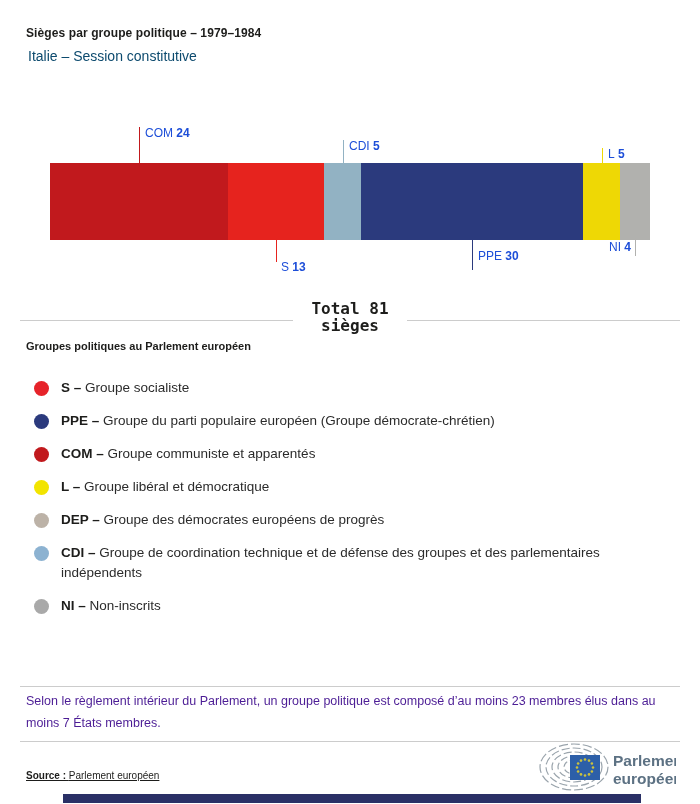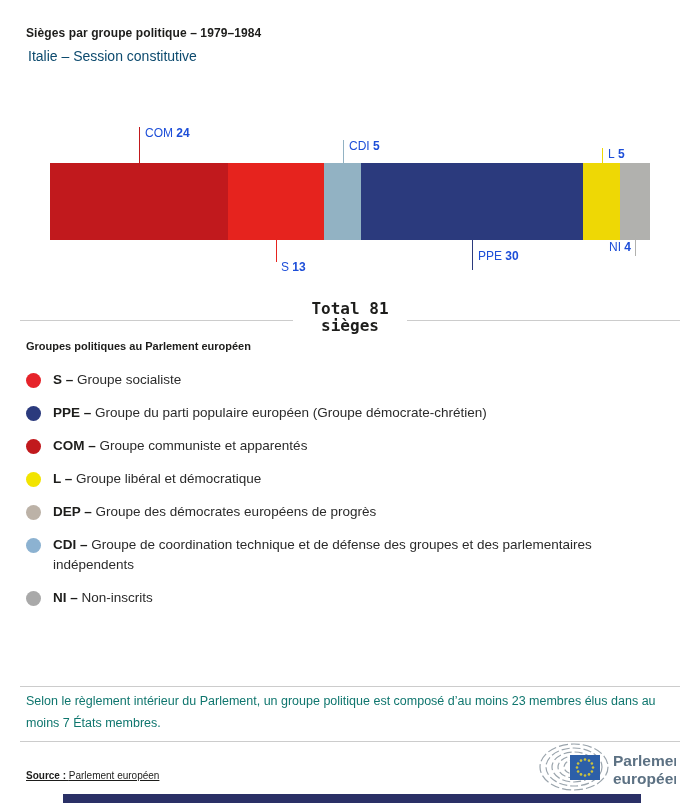--- a/index.html
+++ b/index.html
@@ -16,28 +16,28 @@
   .callout{position:absolute;font-size:12px;white-space:nowrap;color:#1d4ed8;}
   .callout b{font-weight:bold;}
 
   .total-row{left:20px;top:300px;width:660px;display:flex;align-items:flex-start;}
   .rule{flex:1;border-top:1px solid #cccccc;margin-top:20px;}
   .total-text{padding:0 18px;text-align:center;font-family:"DejaVu Sans Mono", monospace;
               font-size:16px;font-weight:700;line-height:17px;color:#1d1d1b;}
 
   
   .legend-heading{left:26px;top:340px;font-size:11px;font-weight:bold;}
-  #legend{left:26px;top:370px;width:648px;list-style:none;margin:0;padding:0;}
+  #legend{left:26px;top:370px;width:648px;list-style:none;margin:8px;padding:0;}
   #legend li{display:flex;align-items:flex-start;margin-bottom:13px;font-size:13.5px;line-height:20px;}
   .dot{width:15px;height:15px;border-radius:50%;flex:0 0 15px;margin:3px 12px 0 0;}
   .leg-text{max-width:600px;color:#2b2b2b;}
   .leg-text b{color:#1d1d1b;}
 
   .divider{height:1px;background:#cccccc;left:20px;width:660px;}
-  .note{left:26px;top:690px;width:640px;font-size:12.5px;line-height:22px;color:#0f766e;}
+  .note{left:26px;top:690px;width:640px;font-size:12.5px;line-height:22px;color:#4c1d95;}
   .source{left:26px;top:770px;font-size:10px;text-decoration:underline;}
   .source b{font-weight:bold;}
 
   .logo{left:534px;top:743px;width:142px;height:50px;}
   .logo svg{overflow:hidden;}
 
   .bottom-bar{left:63px;top:794px;width:578px;height:9px;background:#2a3066;}
 </style>
 </head>
 <body>

